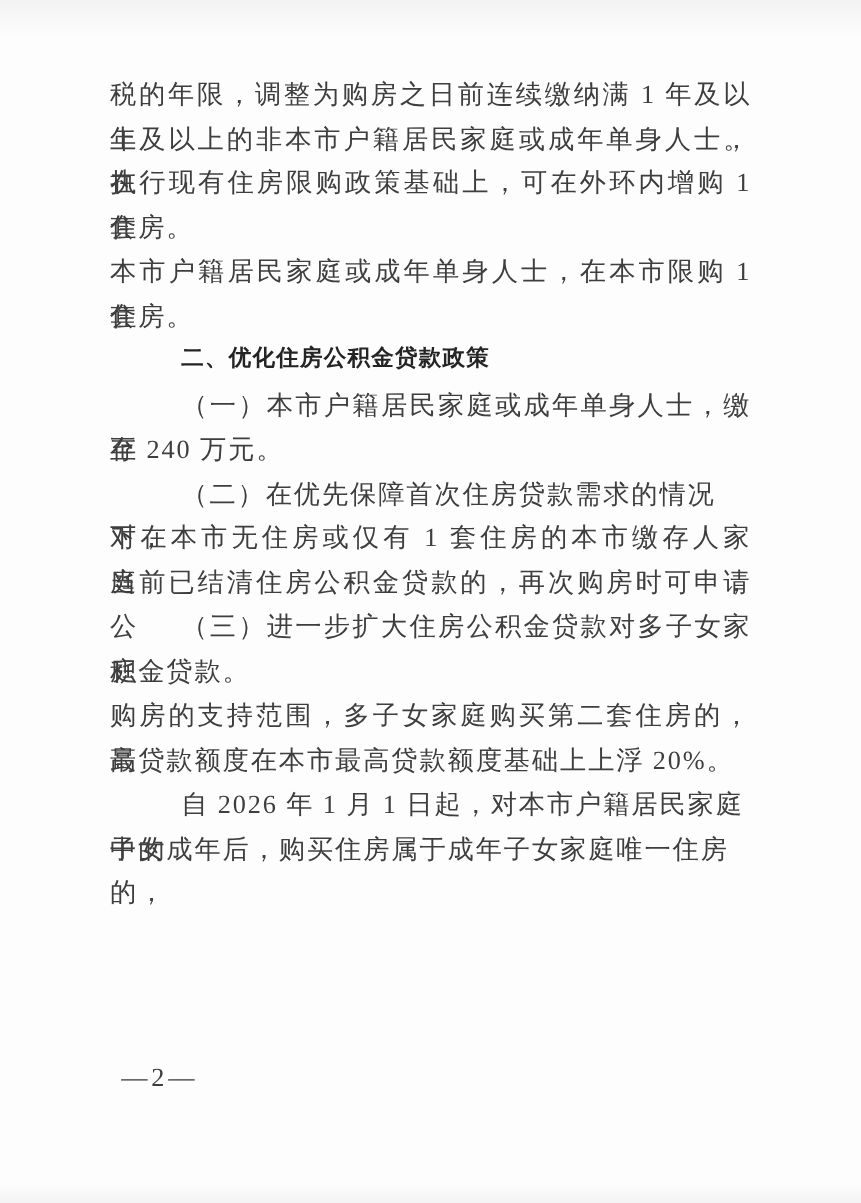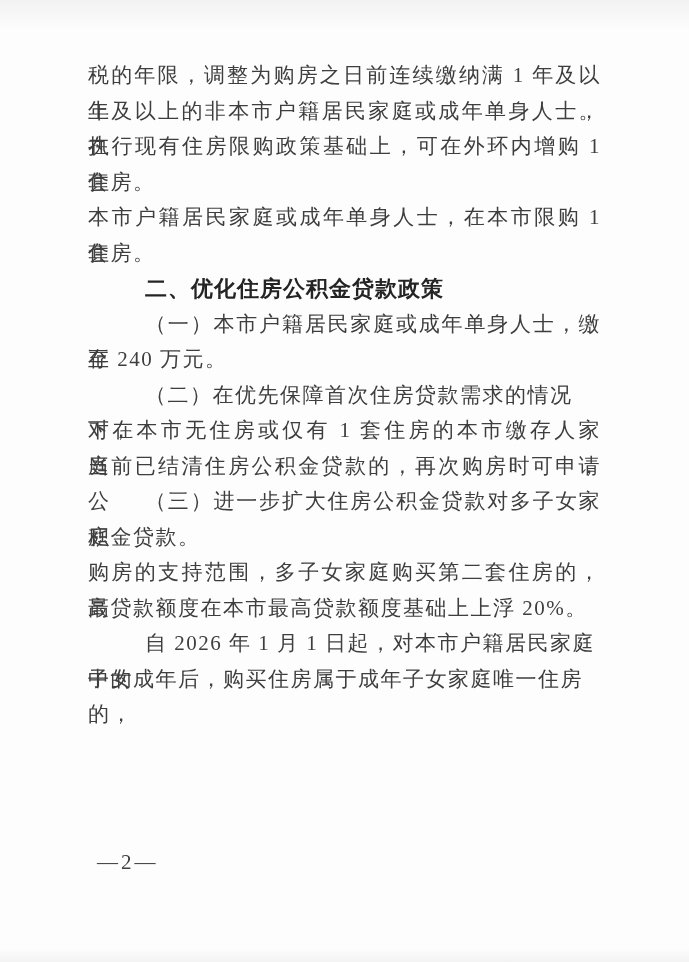--- a/index.html
+++ b/index.html
@@ -37,24 +37,24 @@
   
   .full {
     text-align: justify;
     text-align-last: justify;
     -moz-text-align-last: justify;
   }
   .indent {
     text-indent: 57px;
   }
   .heading {
-    font-family: Liberation Serif, serif;
+    font-family: Liberation Mono, monospace;
     font-weight: bold;
     color: #242424;
-    font-size: 22px;
+    font-size: 18px;
     letter-spacing: 1px;
   }
   .page-number {
     position: absolute;
     left: 97px;
     top: 845px;
     font-size: 21px;
     line-height: 35px;
     letter-spacing: 3px;
     color: #3e3e3e;

